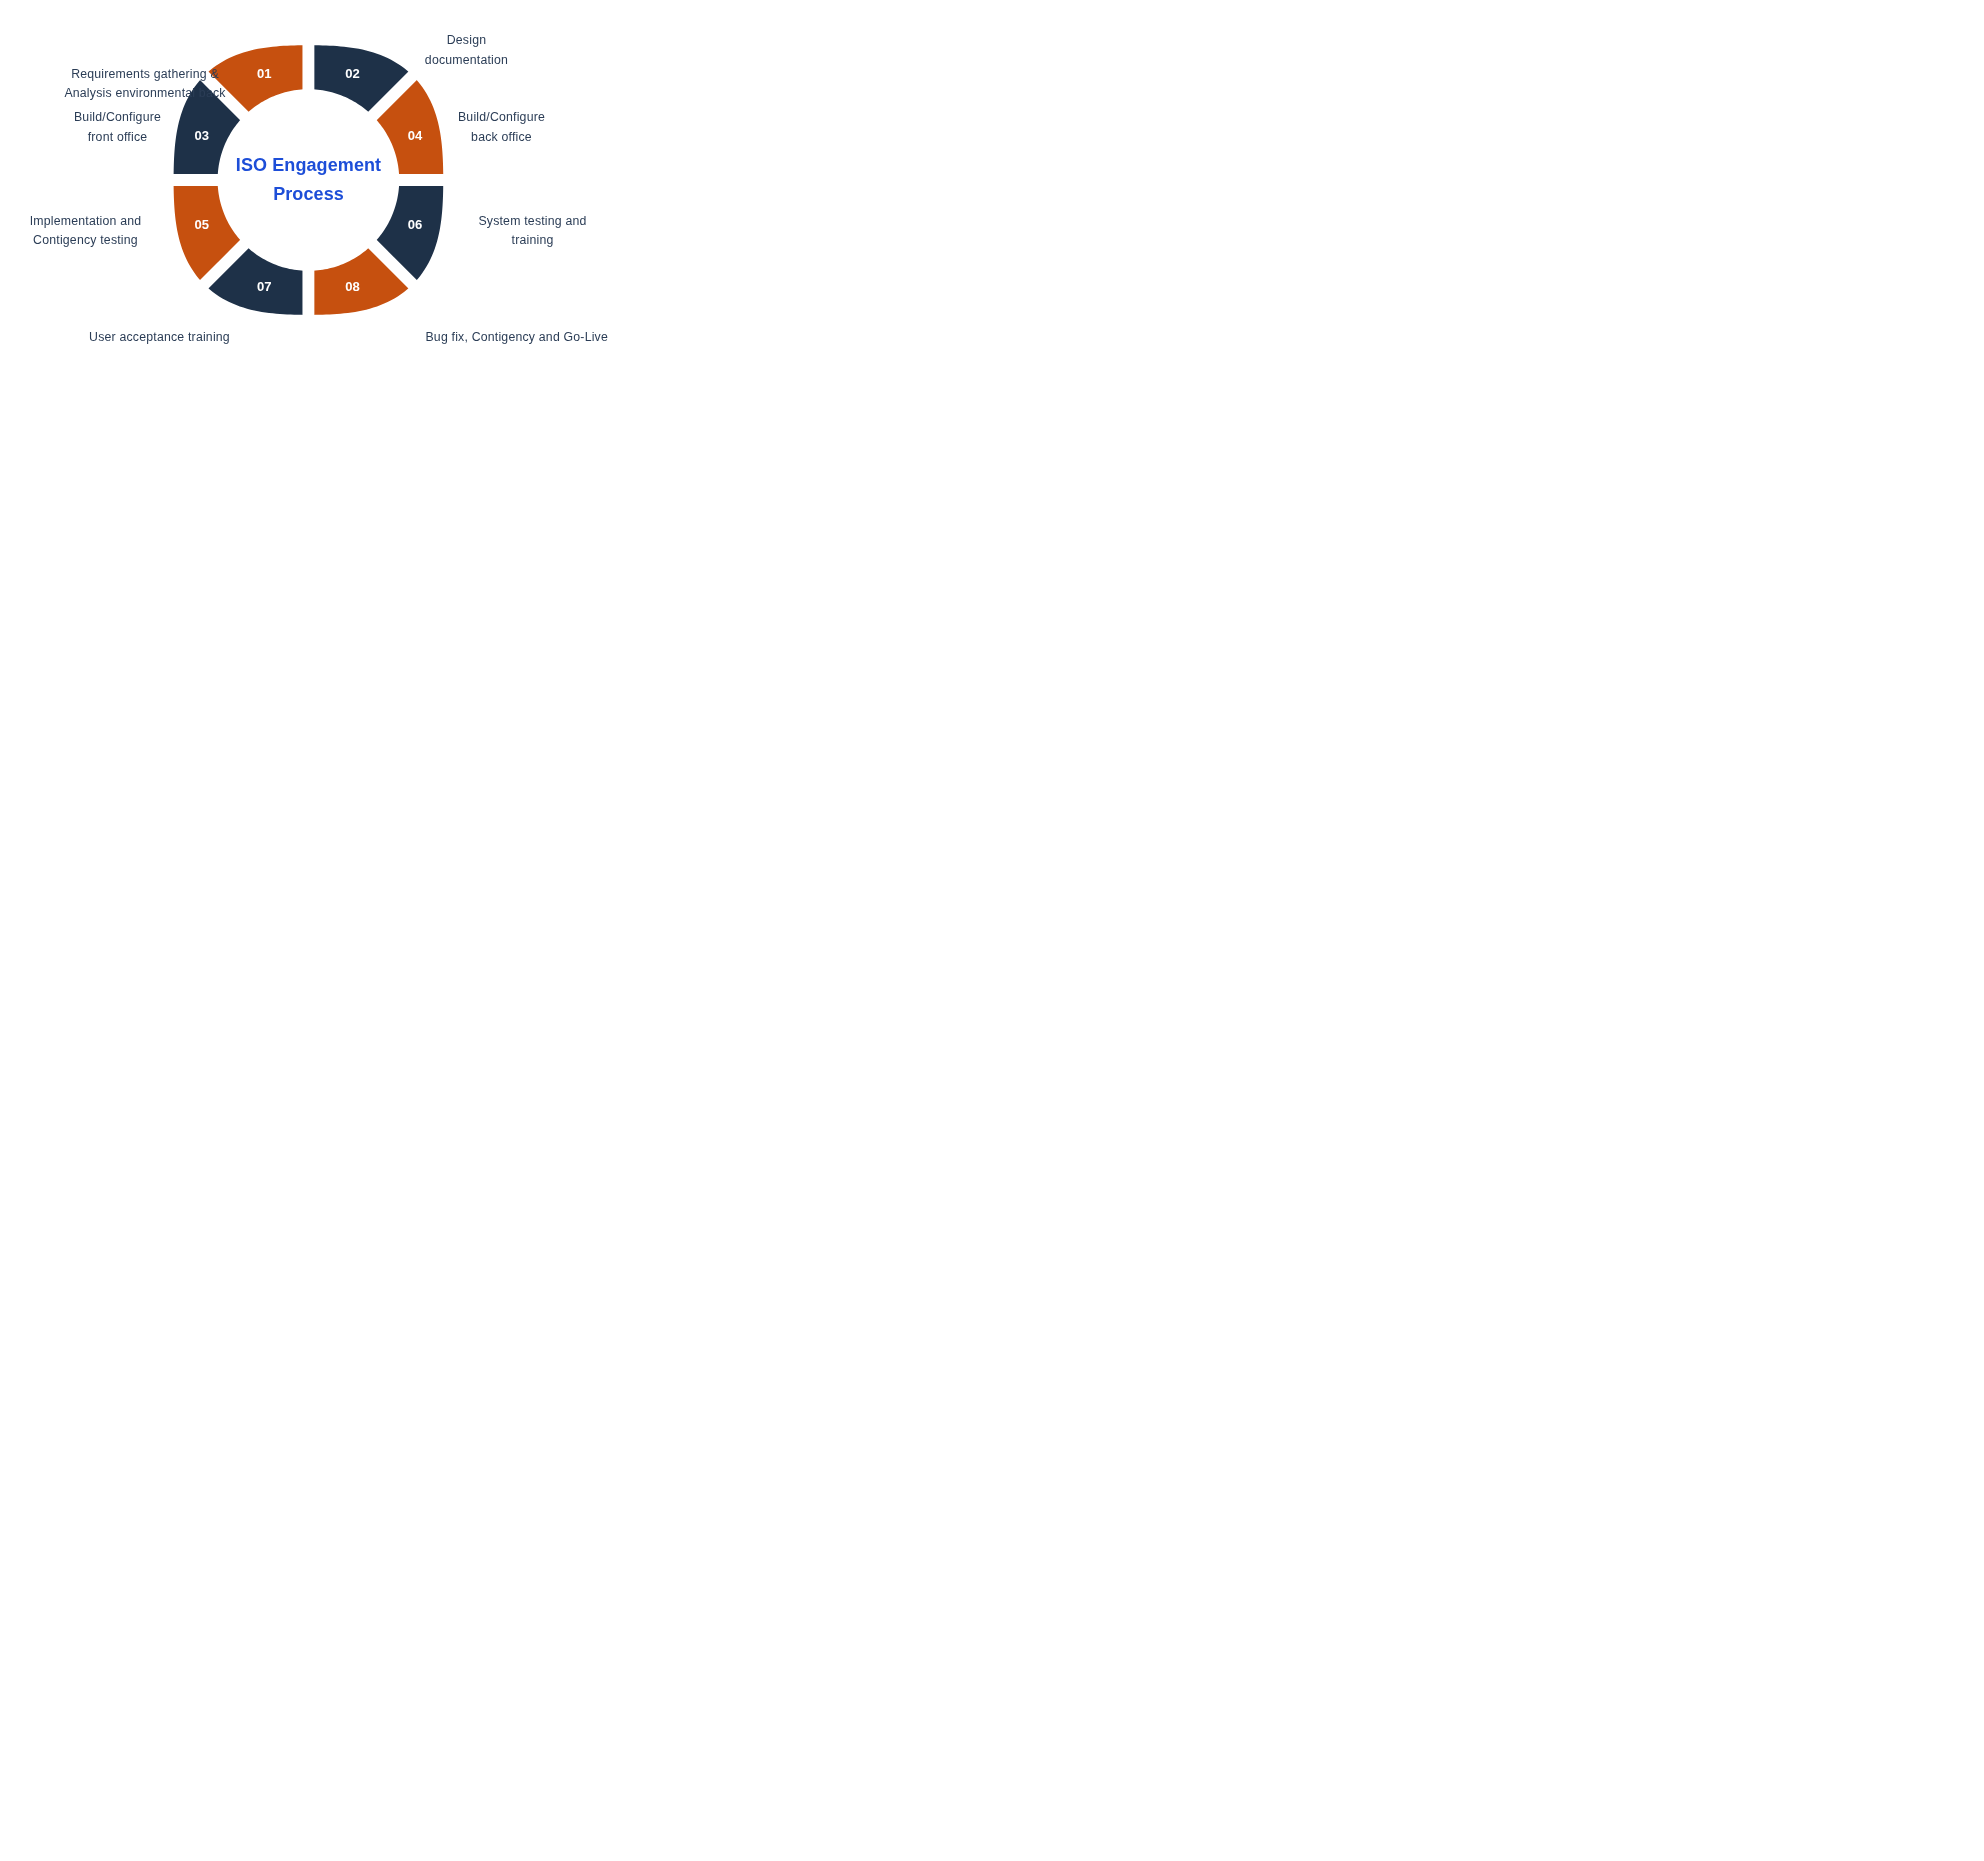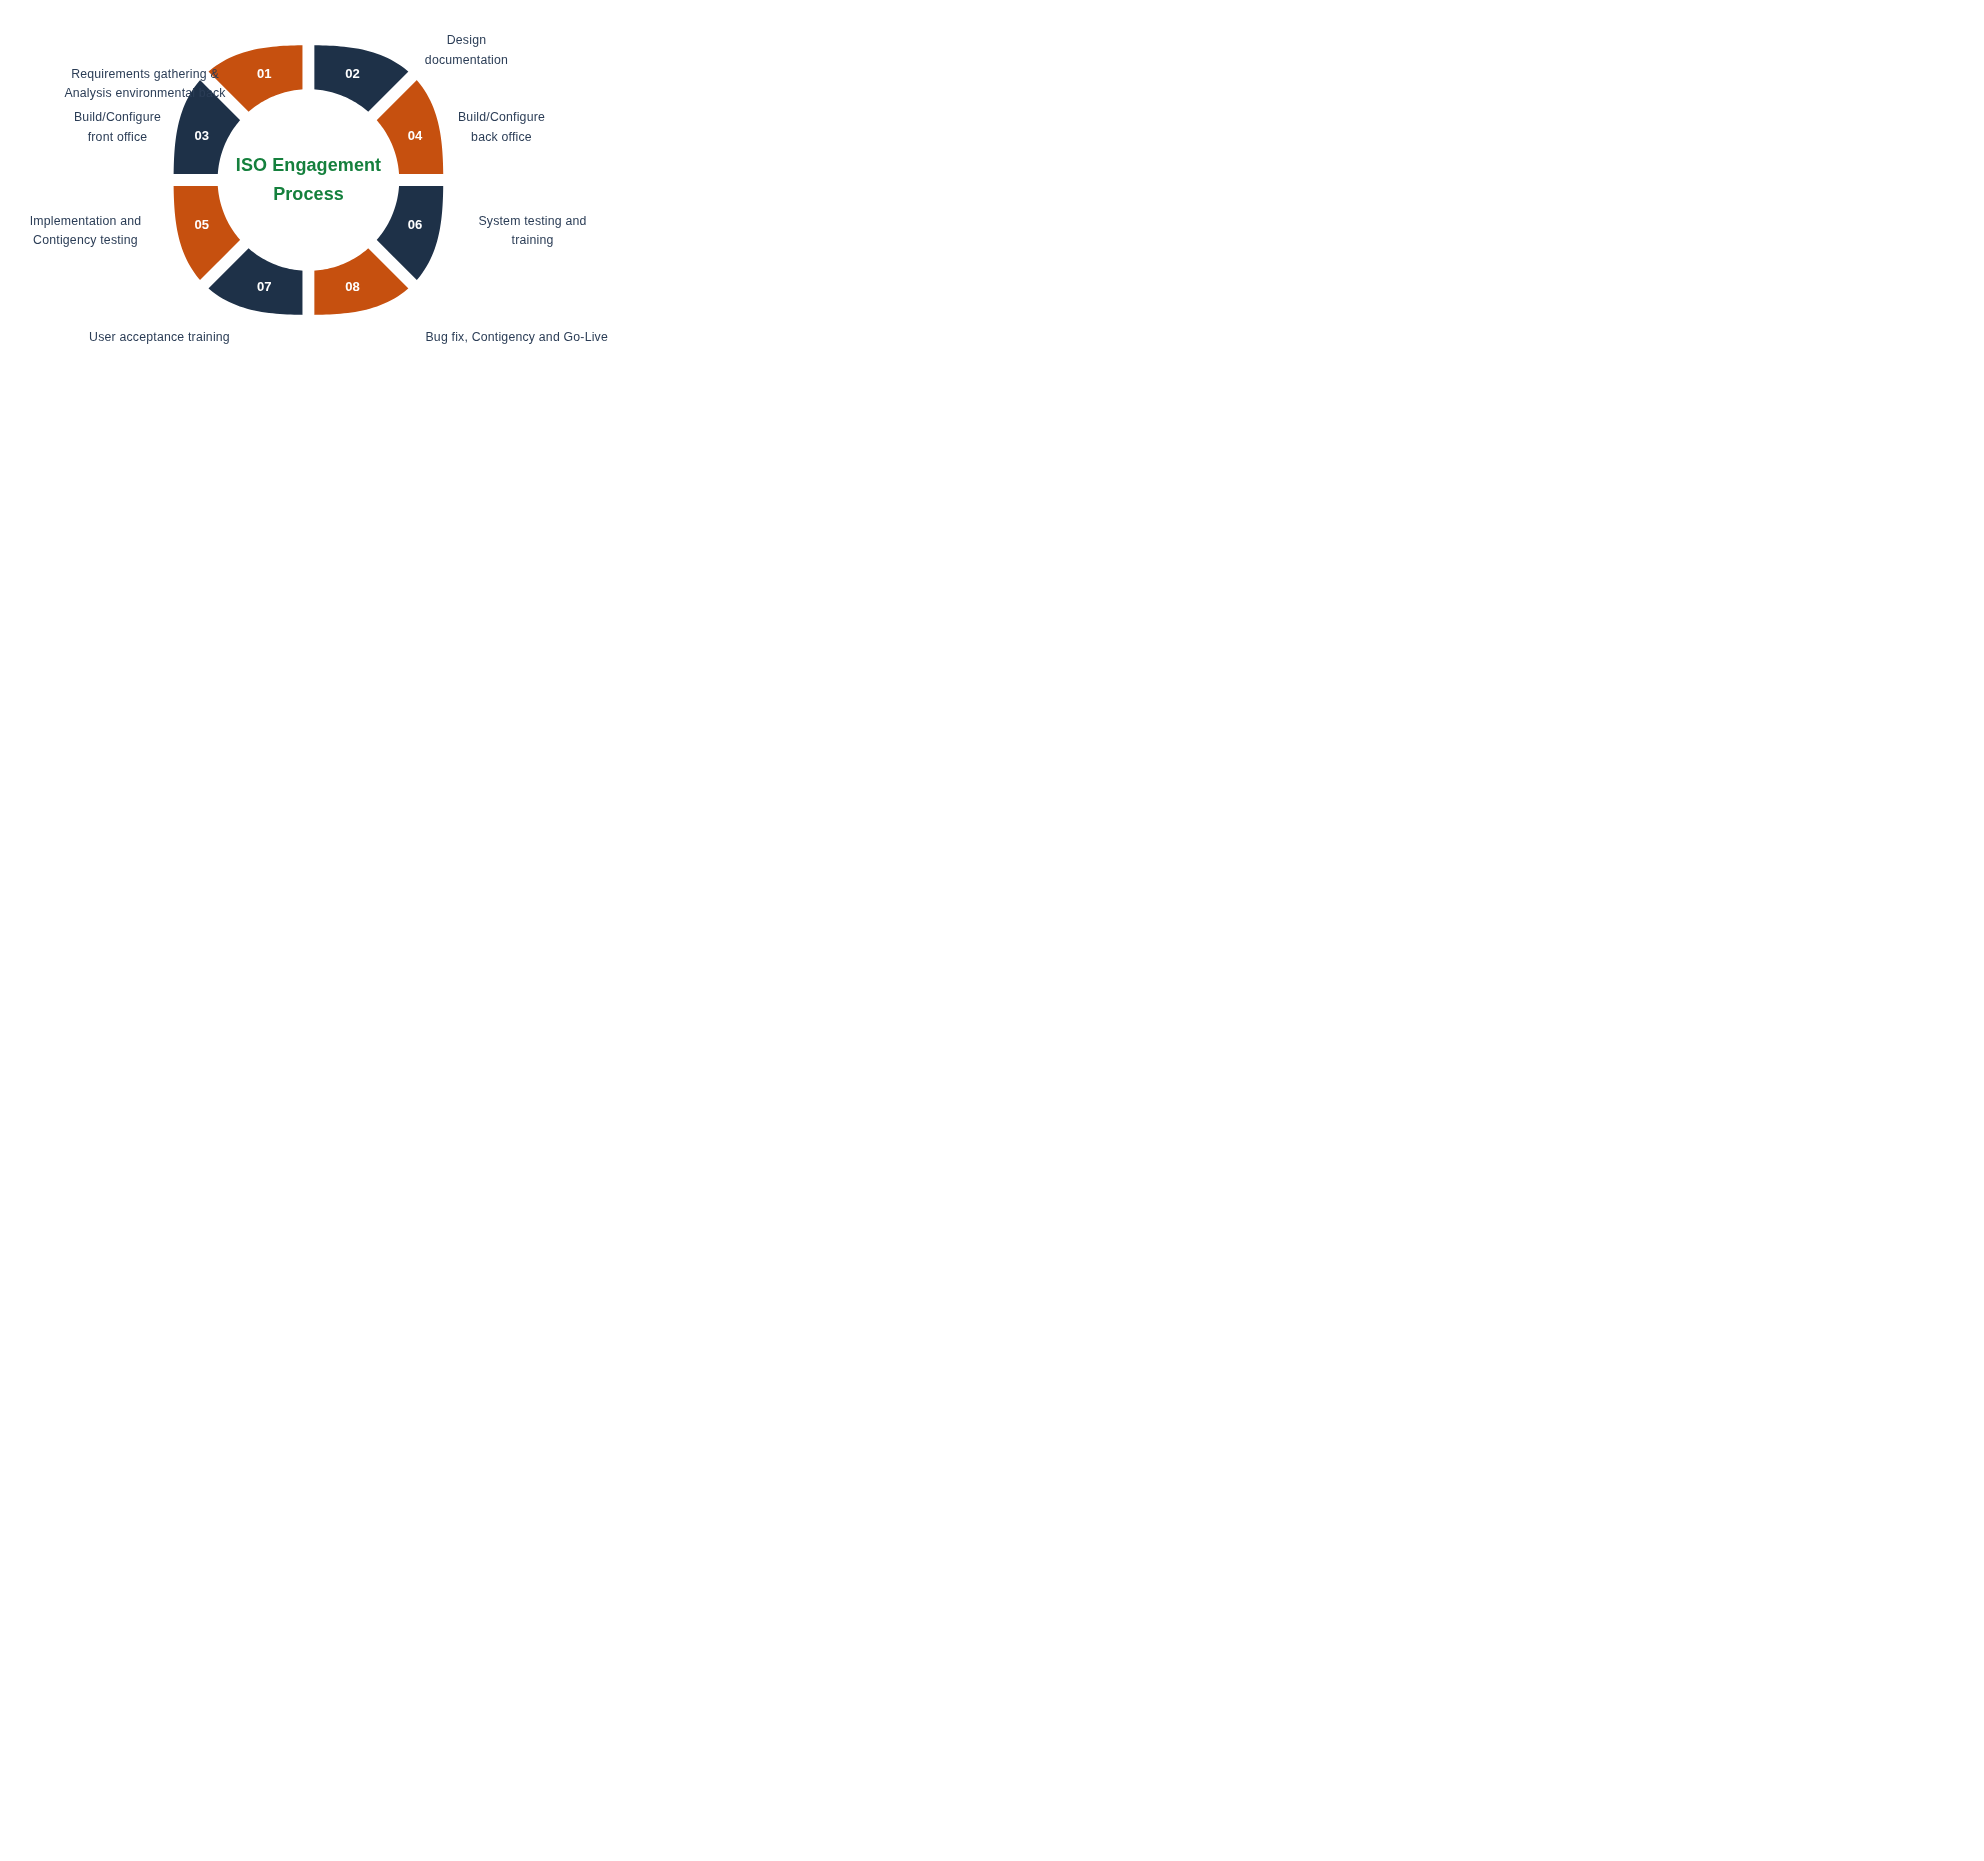--- a/index.html
+++ b/index.html
@@ -16,21 +16,21 @@
   #lbl-1 { left: 41px;   top: 24.6px;  width: 208px; margin-top: 40px; }
   #lbl-2 { left: 387px;  top: 30px;  width: 159px; line-height: 20px; }
   #lbl-3 { left: 42px;  top: 108px; width: 151px; }
   #lbl-4 { left: 426px; top: 108px; width: 151px; }
   #lbl-5 { left: 10px;   top: 212px; width: 151px; line-height: 18.7px; }
   #lbl-6 { left: 457px; top: 212px; width: 151px; line-height: 18.7px; }
   #lbl-7 { left: 70px;  top: 328px; width: 179px; }
   #lbl-8 { left: 378px;  top: 328px; width: 230px; text-align: right; }
 
   .center-title { position: absolute; left: 207px; top: 151px; width: 203px;
-                  text-align: center; color: #15803d; font-weight: 700;
+                  text-align: center; color: #1d4ed8; font-weight: 700;
                   font-size: 18px; line-height: 29px; letter-spacing: 0.1px; }
   .center-title .ln { display: block; }
 </style>
 </head>
 <body>
 
 <div class="canvas">
 
   <svg class="ring" id="ring-svg" width="620" height="372" viewBox="0 0 1563 938">
       <path d="M514.46 190.96L521.49 184.22L528.82 177.81L536.41 171.72L544.26 165.98L552.35 160.57L560.64 155.52L569.12 150.81L577.78 146.45L586.58 142.44L595.50 138.77L604.53 135.42L613.63 132.40L622.81 129.68L632.02 127.25L641.26 125.10L650.52 123.21L659.78 121.56L669.02 120.13L678.24 118.90L687.43 117.86L696.59 116.98L705.71 116.25L714.79 115.65L723.83 115.17L732.84 114.78L741.82 114.49L750.76 114.27L759.69 114.12L768.60 114.03L777.50 114.00L777.50 225.00L771.51 225.08L765.52 225.31L759.53 225.71L753.56 226.25L747.61 226.96L741.68 227.82L735.77 228.83L729.89 230.00L724.04 231.33L718.23 232.80L712.46 234.43L706.74 236.21L701.06 238.14L695.43 240.21L689.87 242.43L684.36 244.80L678.91 247.31L673.54 249.96L668.23 252.75L663.00 255.68L657.85 258.75L652.78 261.94L647.79 265.28L642.90 268.74L638.09 272.32L633.39 276.03L628.78 279.87L624.27 283.82L619.87 287.89L615.57 292.07Z" fill="#C6500F"></path>

